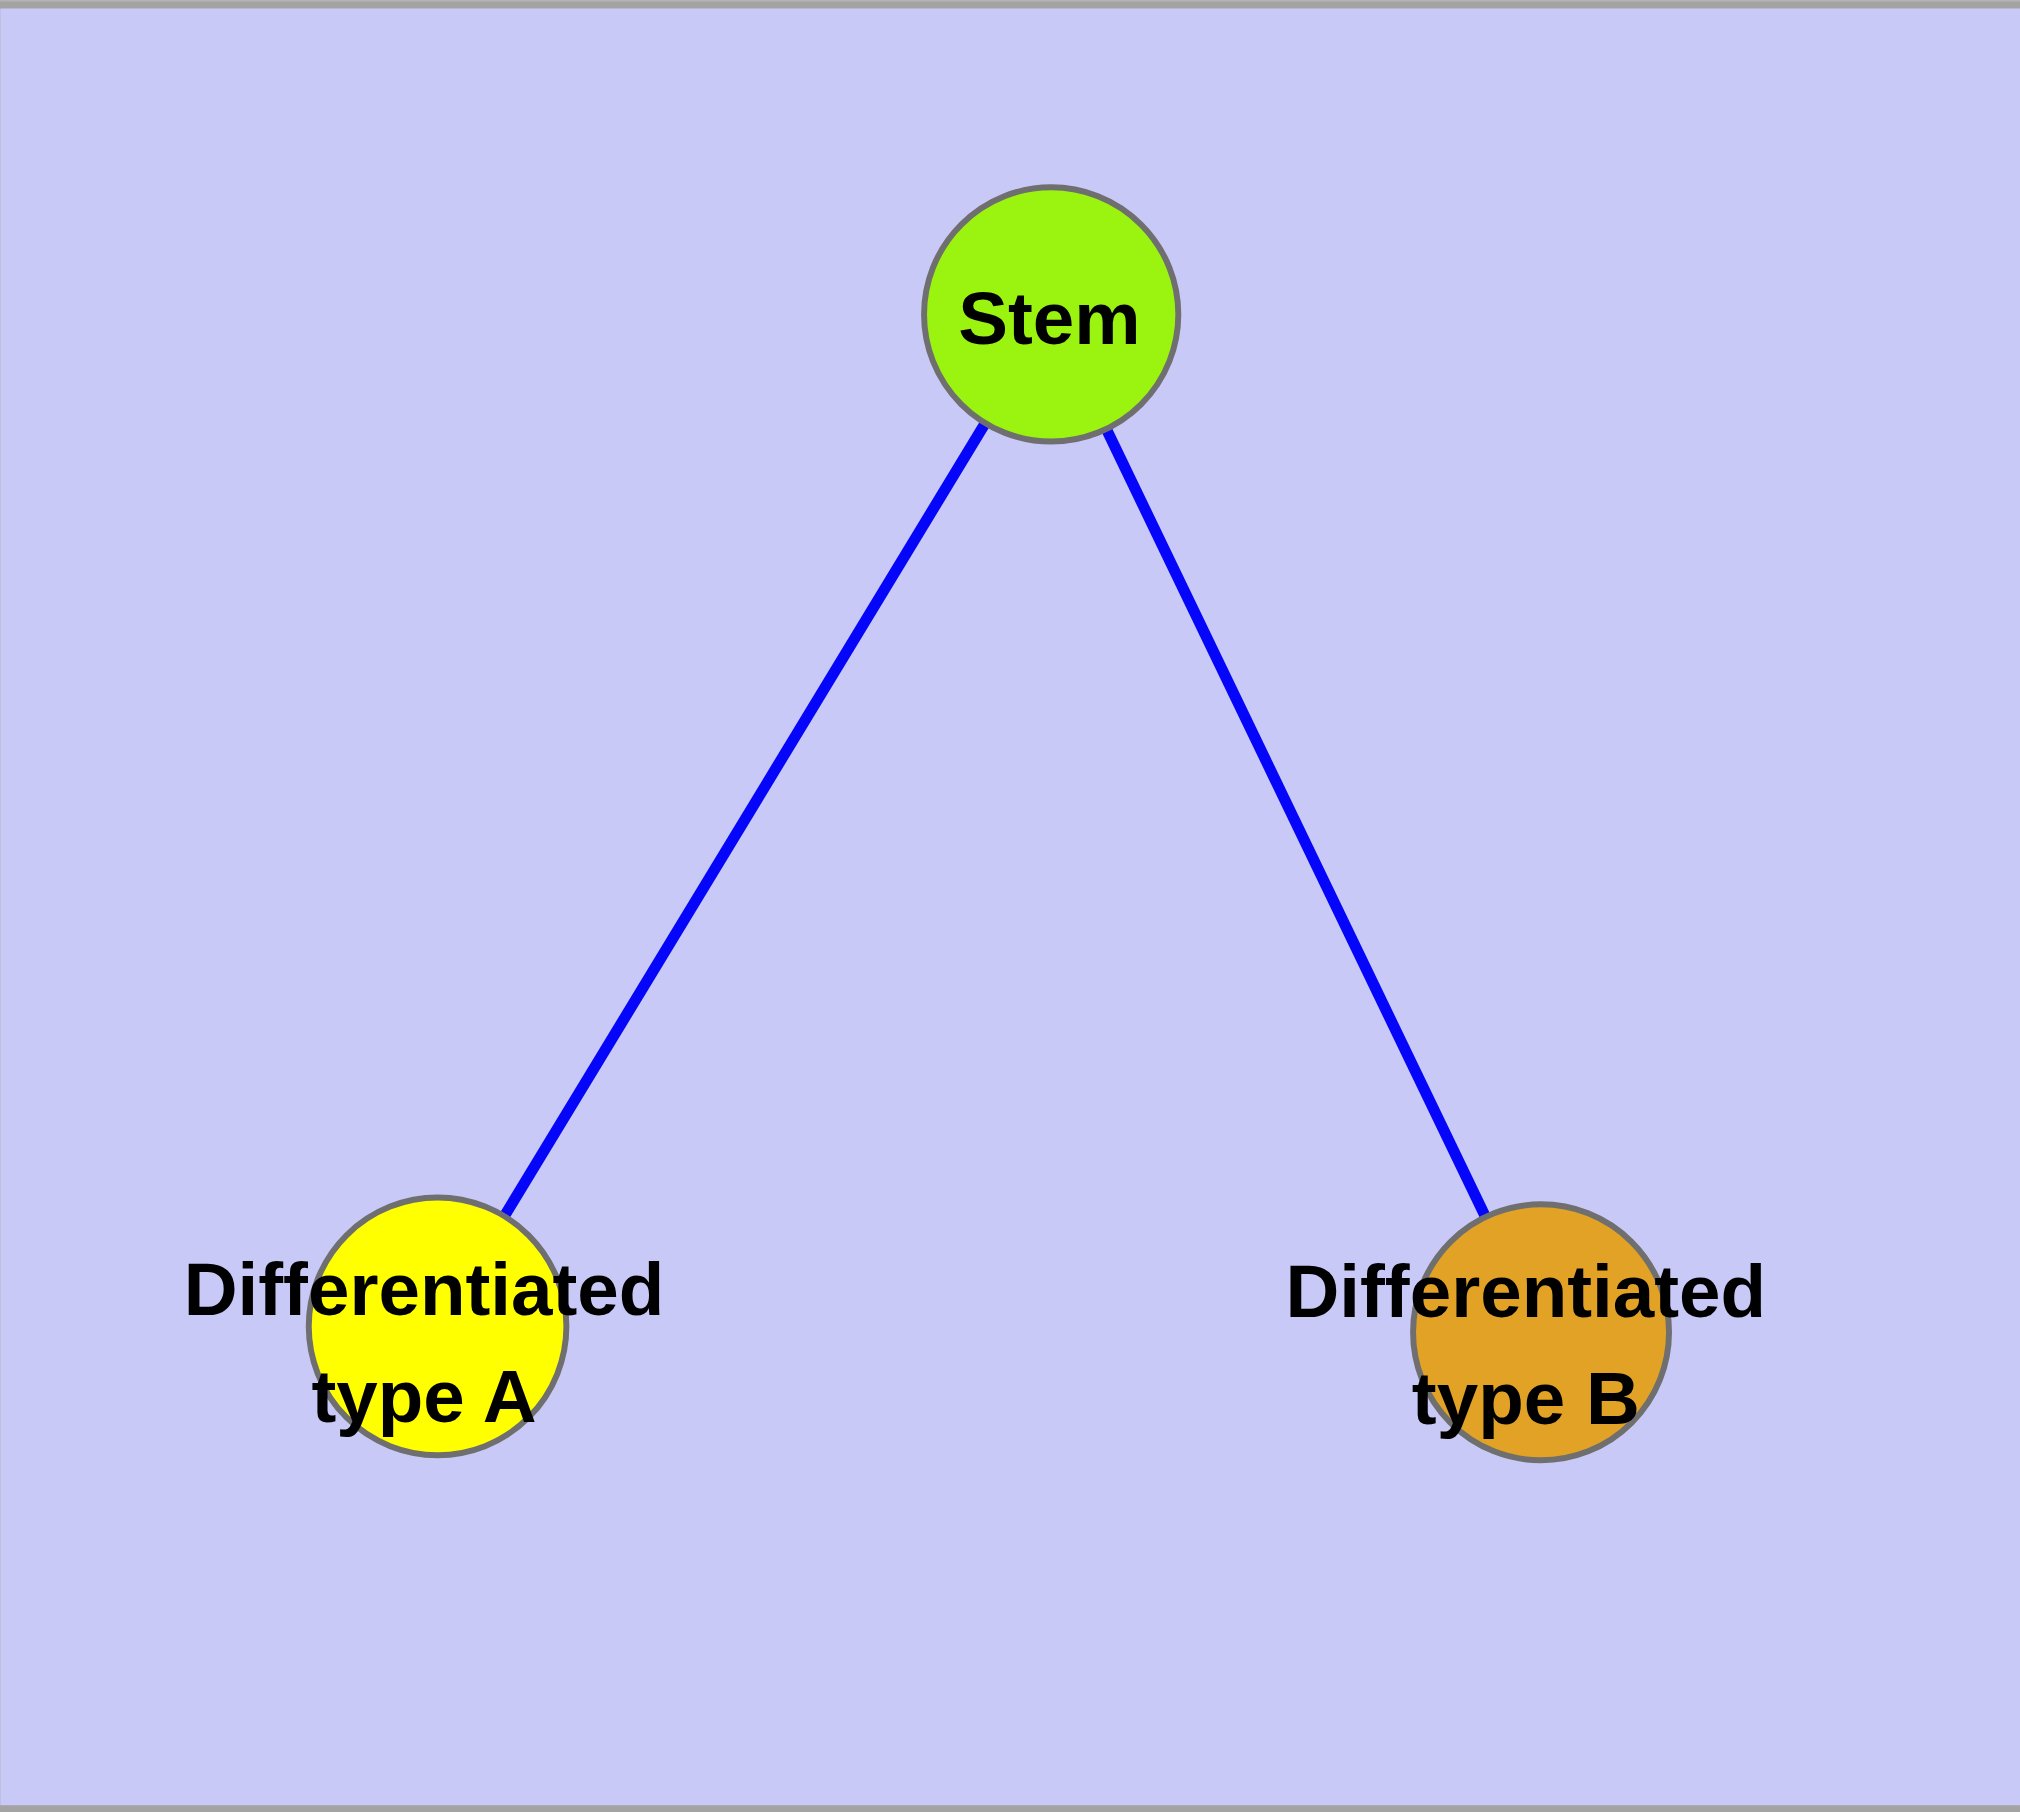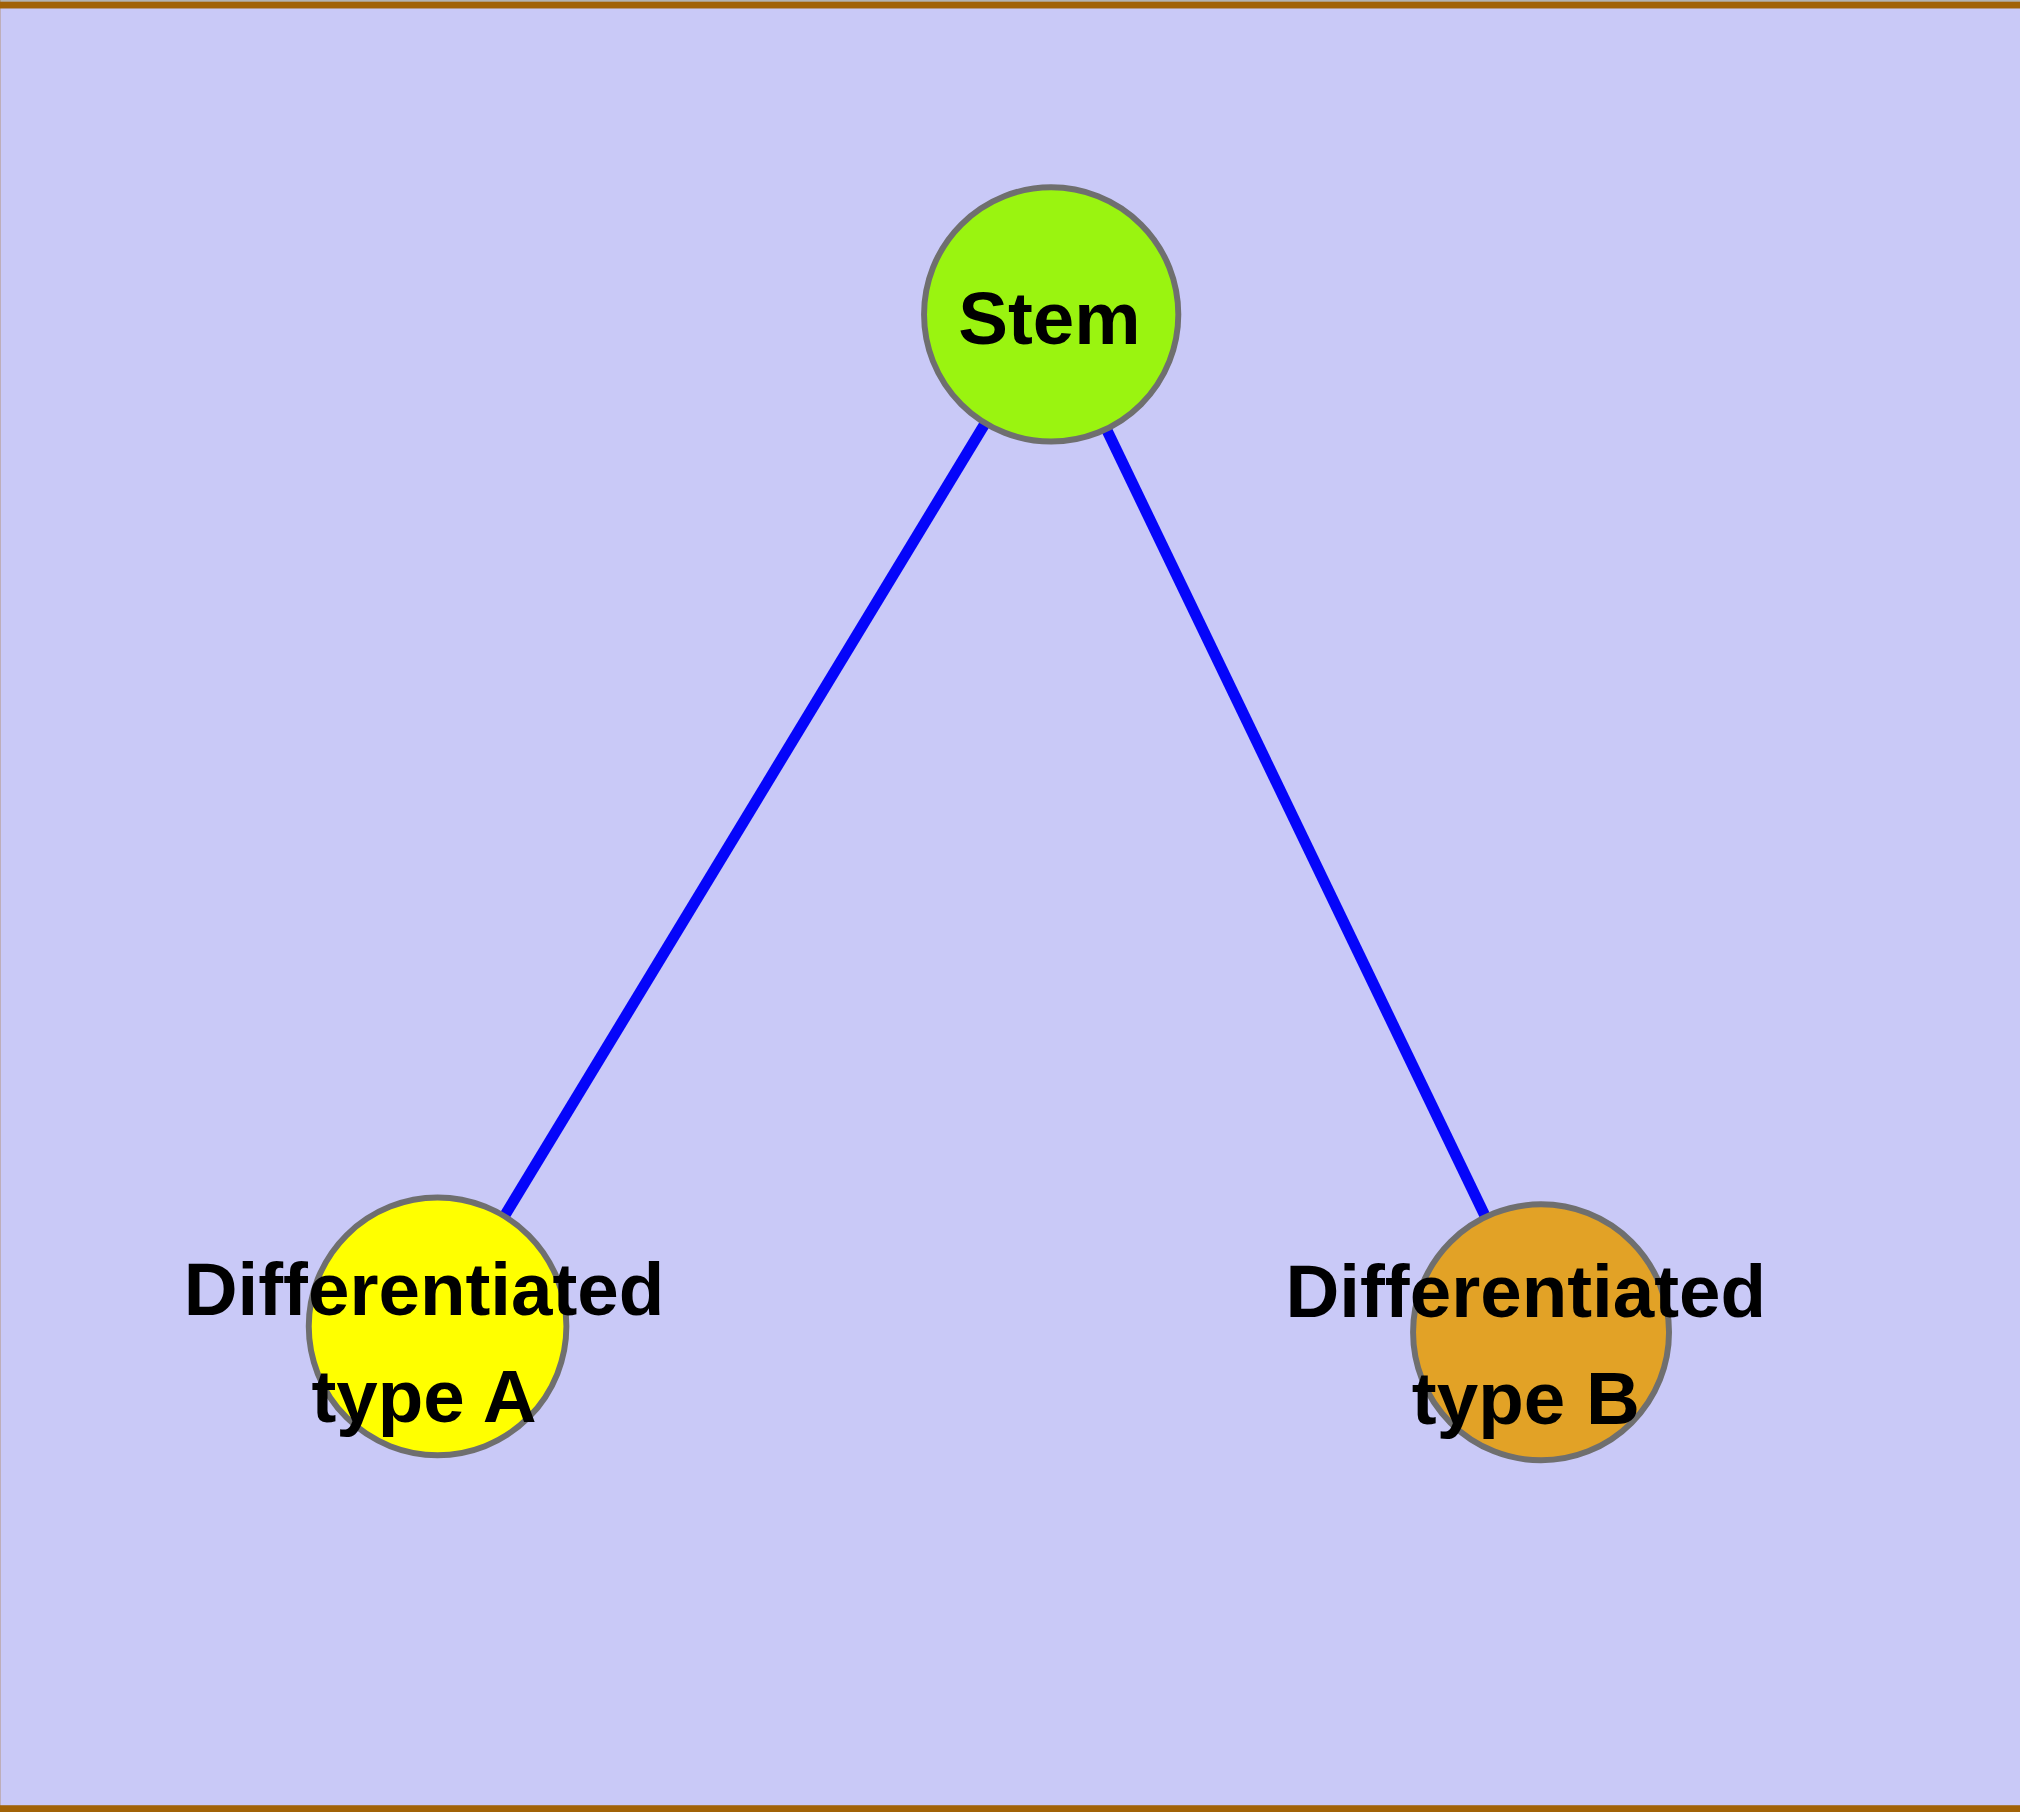--- a/index.html
+++ b/index.html
@@ -1,20 +1,20 @@
 <!DOCTYPE html>
 <html style="font-size:13.6px"><head>
 <meta charset="utf-8">
 <style>
   html, body { margin: 0; padding: 0; background: #ffffff; }
   #stage {
     position: relative;
     width: 2021px;
     height: 1812px;
-    background: #a16207;
+    background: #a3a3a3;
     overflow: hidden;
   }
   svg { display: block; }
   .node-label {
     font-family: "Liberation Sans", sans-serif;
     font-weight: bold;
     font-size: 88px;
     text-anchor: middle;
   }
 </style>

